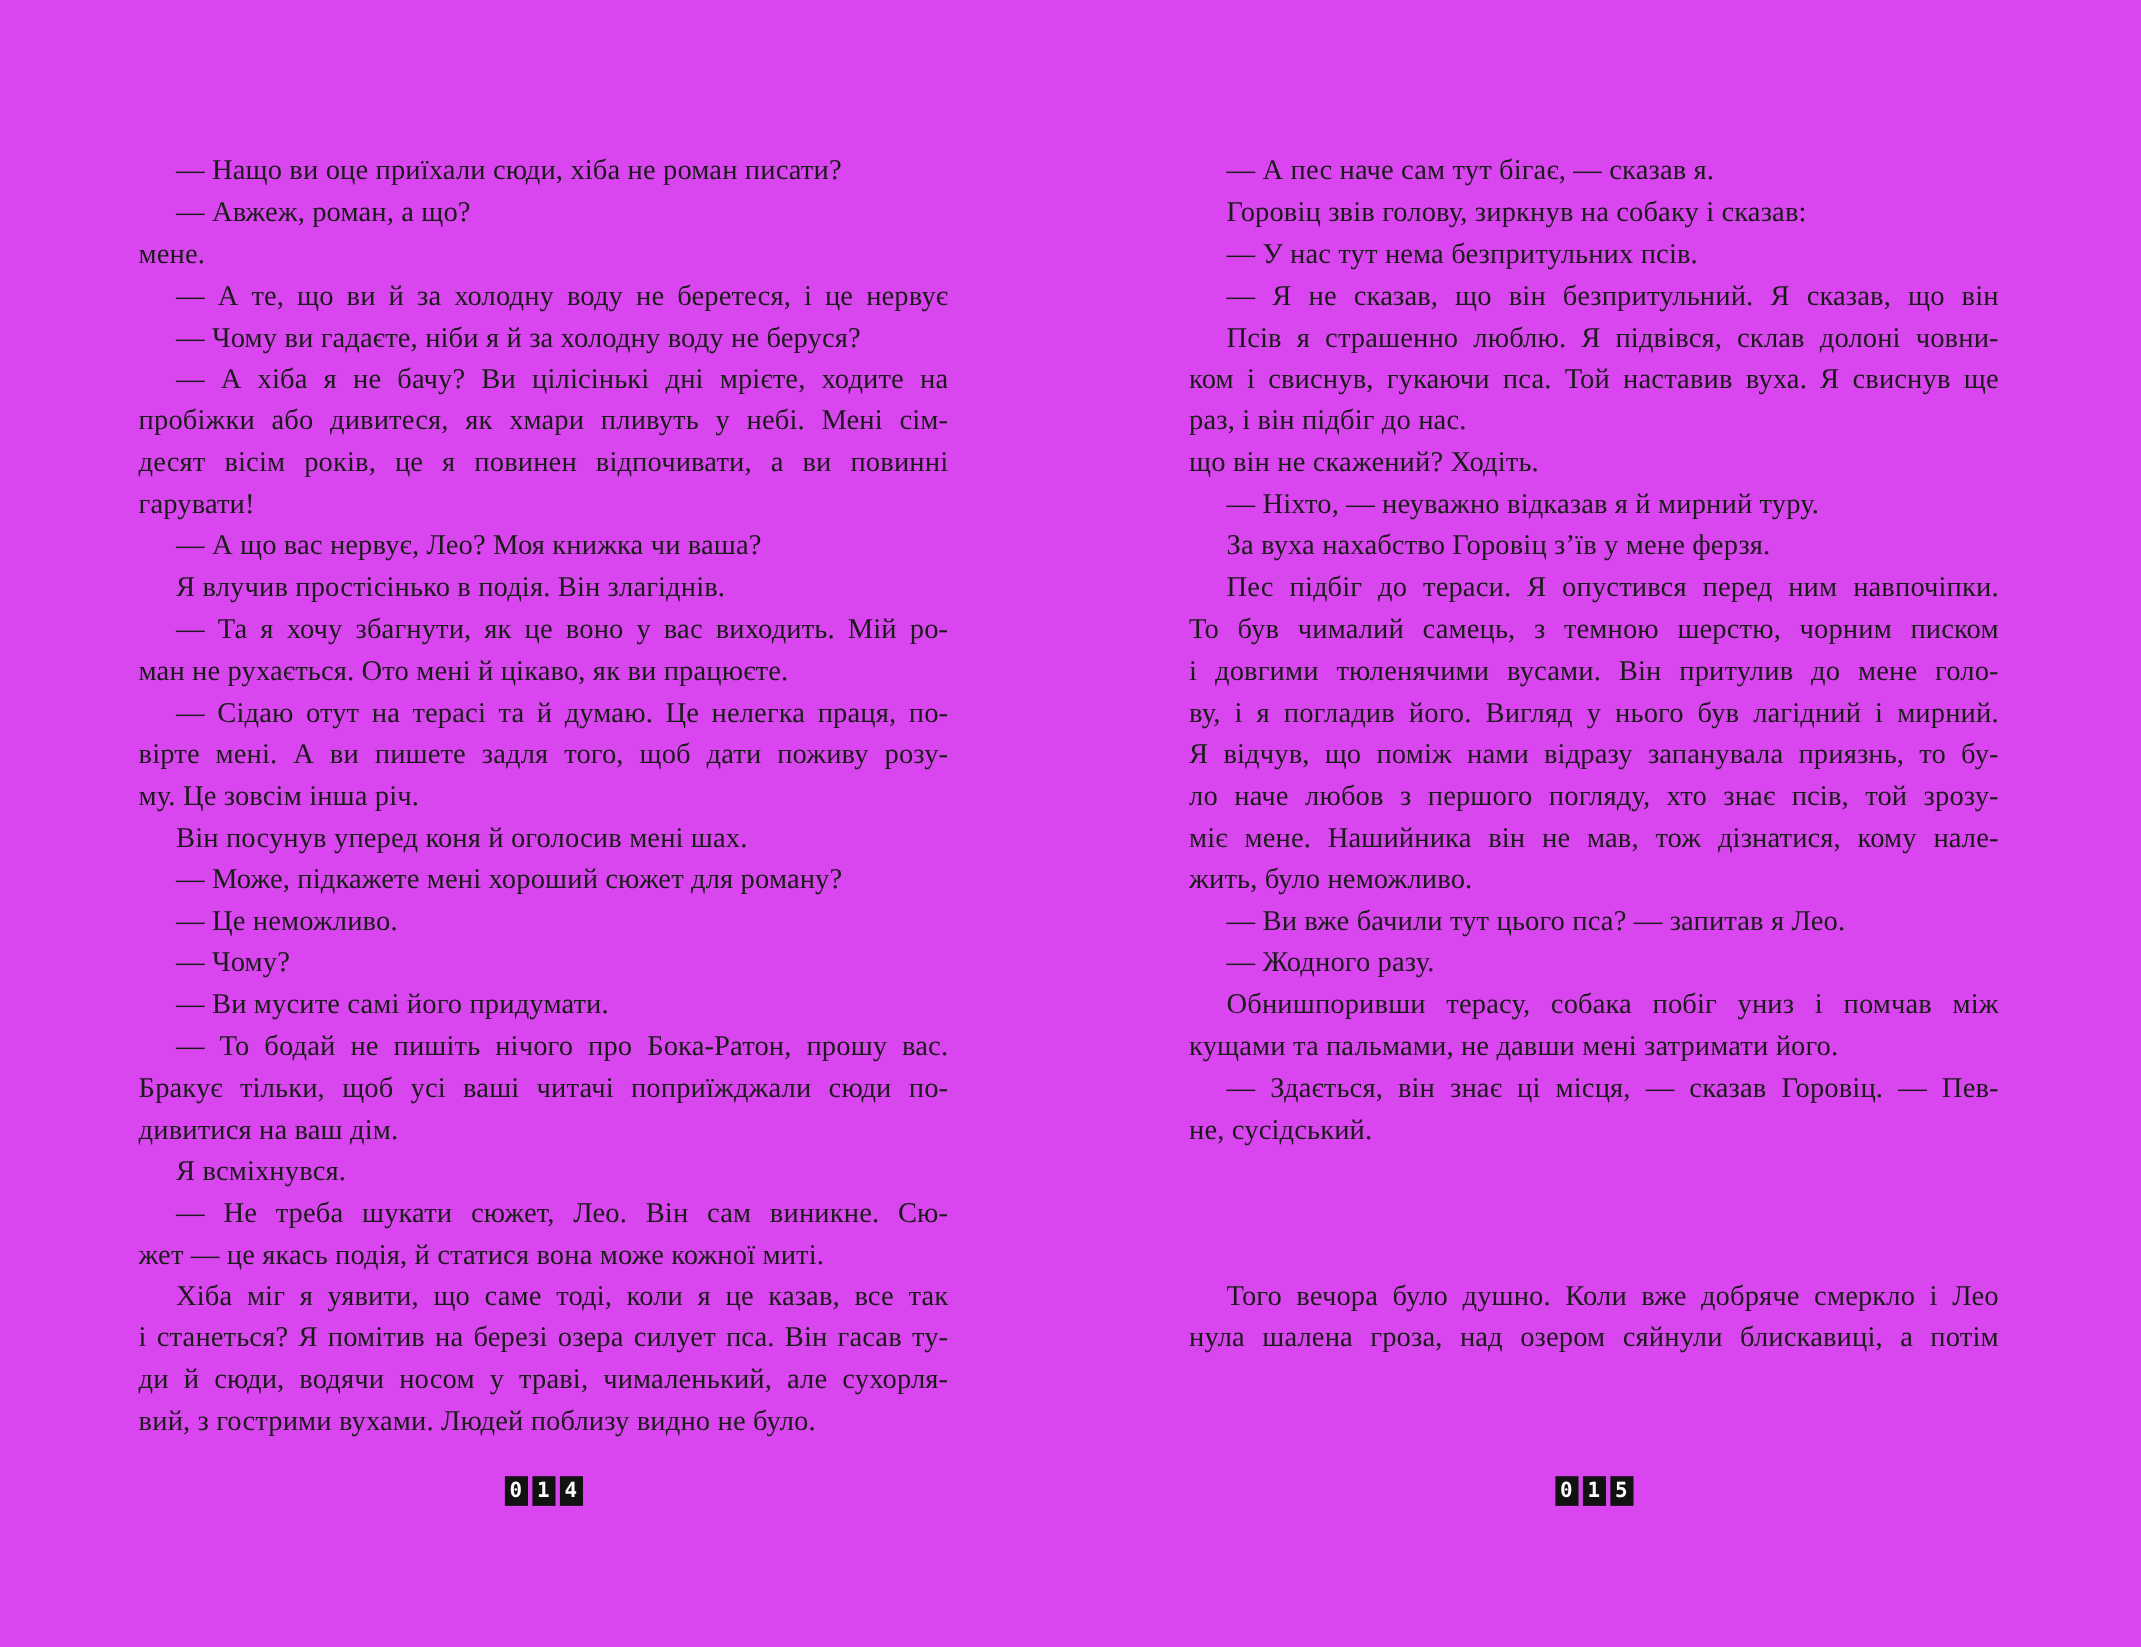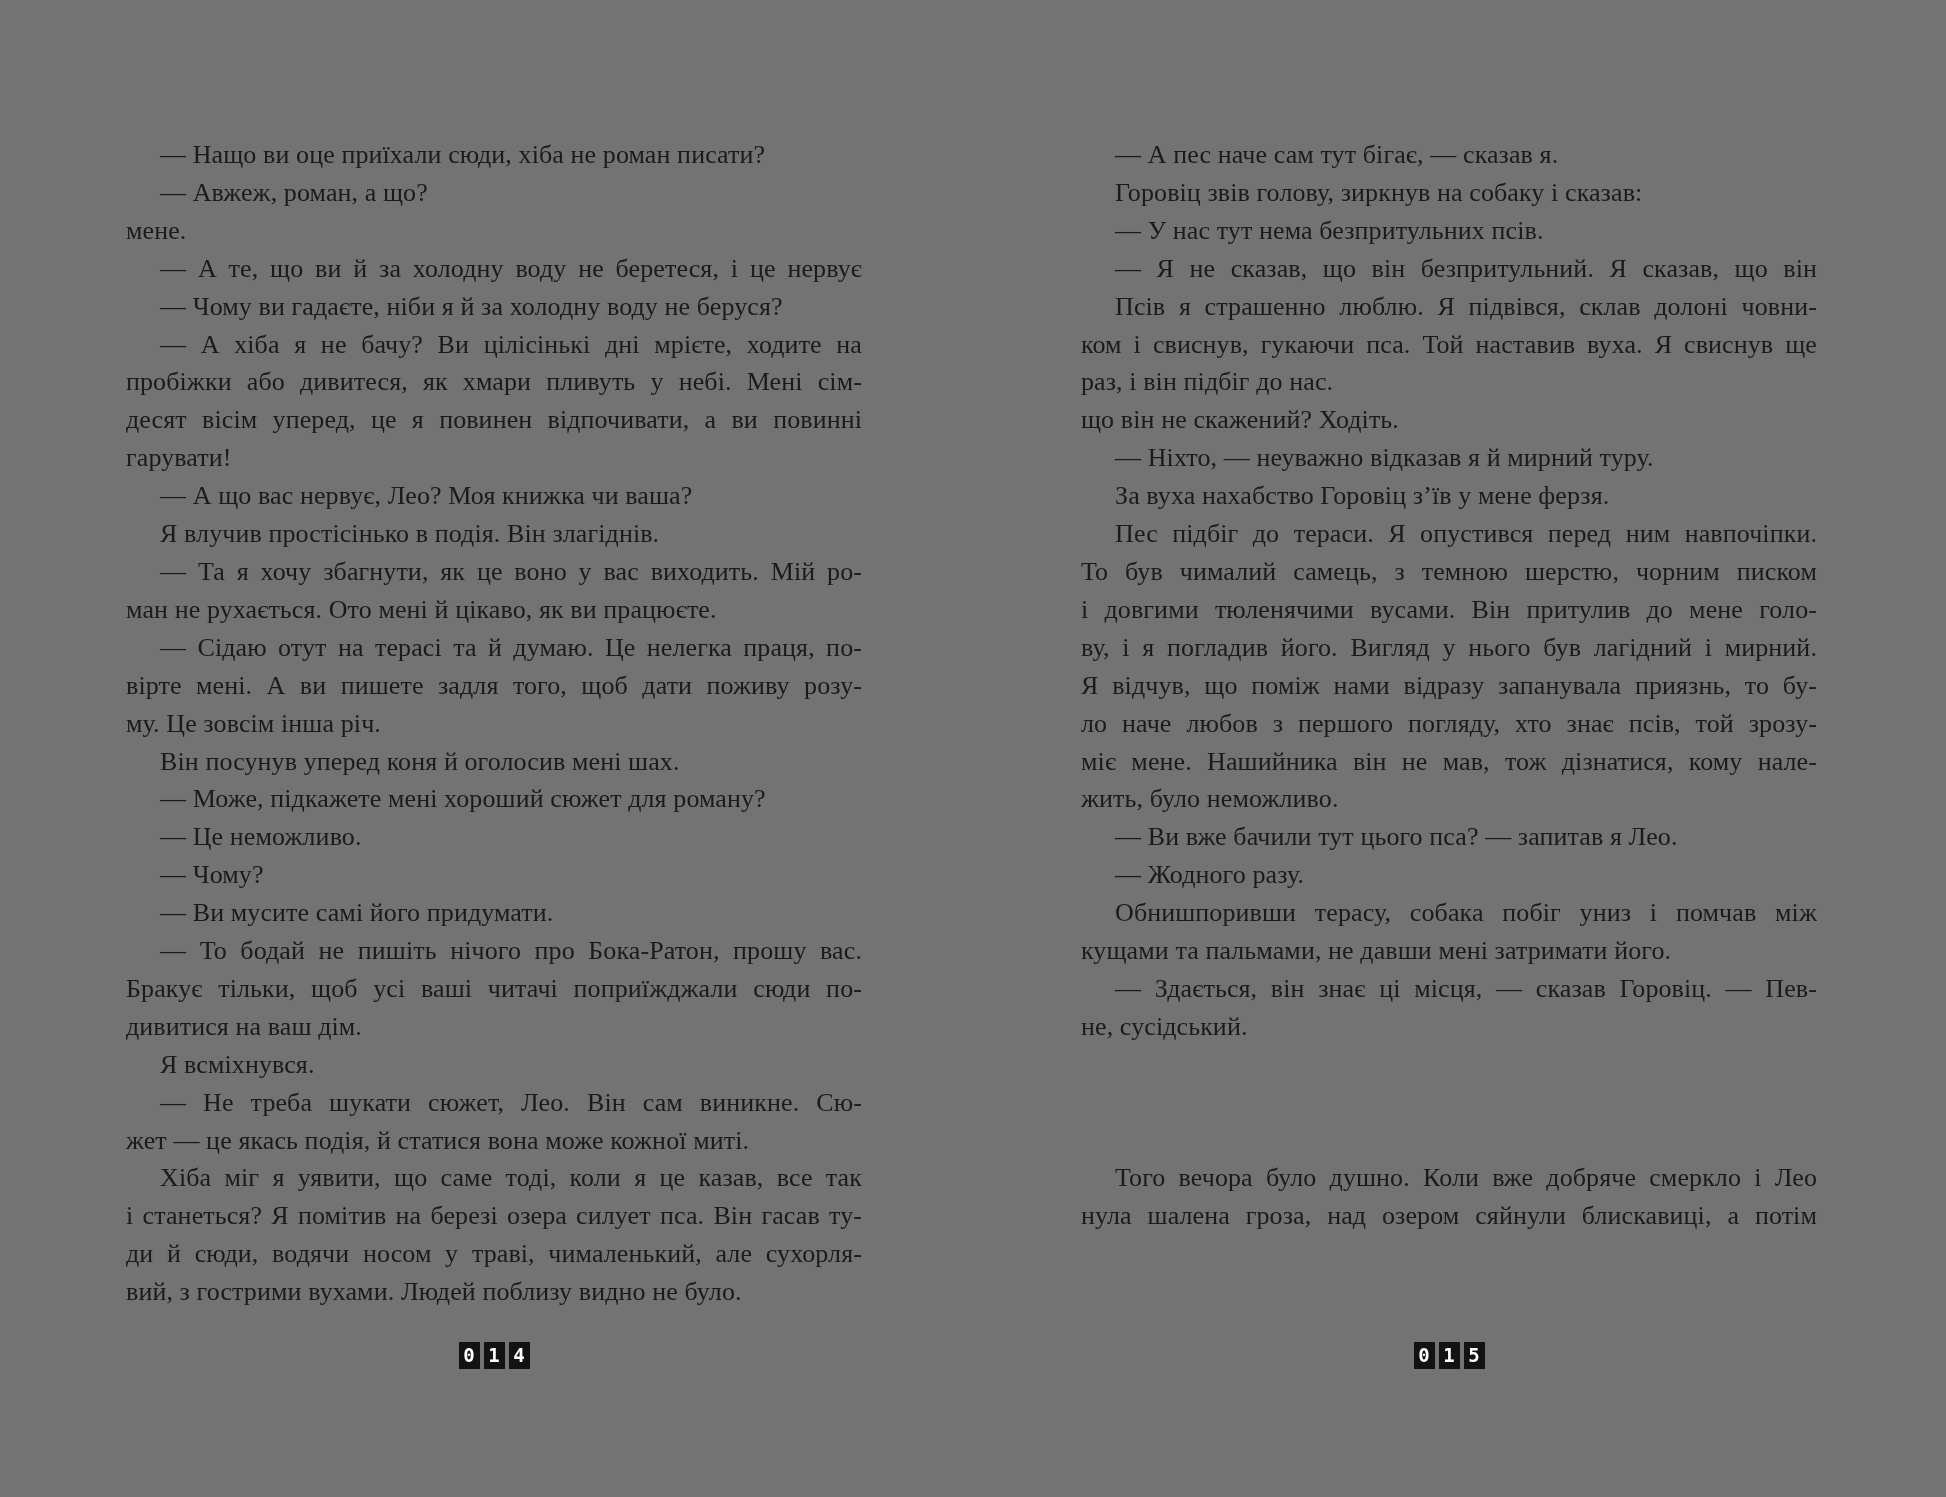--- a/index.html
+++ b/index.html
@@ -8,21 +8,21 @@
     background: #ffffff;
   }
   body {
     position: relative;
     width: 1946px;
     height: 1497px;
     overflow: hidden;
     font-family: "Liberation Serif", "DejaVu Serif", serif;
     color: #1b1b1b;
   }
-  .spread { position: absolute; inset: 0; background: #737373; }
+  .spread { position: absolute; inset: 0; background: #d946ef; }
   .page { position: absolute; top: 0; height: 1497px; }
   .page.left  { left: 126px;  width: 736px; }
   .page.right { left: 1081px; width: 736px; }
   .textblock {
     position: absolute;
     top: 136px;
     left: 0;
     width: 100%;
     font-size: 26px;
     line-height: 37.9px;
@@ -69,21 +69,21 @@
 
   <section class="page left">
     <div class="textblock">
         <div class="line indent">— Нащо ви оце приїхали сюди, хіба не роман писати?</div>
         <div class="line indent">— Авжеж, роман, а що?</div>
         <div class="line">мене.</div>
         <div class="line indent just">— А те, що ви й за холодну воду не беретеся, і це нервує</div>
         <div class="line indent">— Чому ви гадаєте, ніби я й за холодну воду не беруся?</div>
         <div class="line indent just">— А хіба я не бачу? Ви цілісінькі дні мрієте, ходите на</div>
         <div class="line just">пробіжки або дивитеся, як хмари пливуть у небі. Мені сім-</div>
-        <div class="line just">десят вісім уперед, це я повинен відпочивати, а ви повинні</div>
+        <div class="line just">десят вісім років, це я повинен відпочивати, а ви повинні</div>
         <div class="line">гарувати!</div>
         <div class="line indent">— А що вас нервує, Лео? Моя книжка чи ваша?</div>
         <div class="line indent">Я влучив простісінько в подія. Він злагіднів.</div>
         <div class="line indent just">— Та я хочу збагнути, як це воно у вас виходить. Мій ро-</div>
         <div class="line">ман не рухається. Ото мені й цікаво, як ви працюєте.</div>
         <div class="line indent just">— Сідаю отут на терасі та й думаю. Це нелегка праця, по-</div>
         <div class="line just">вірте мені. А ви пишете задля того, щоб дати поживу розу-</div>
         <div class="line">му. Це зовсім інша річ.</div>
         <div class="line indent">Він посунув уперед коня й оголосив мені шах.</div>
         <div class="line indent">— Може, підкажете мені хороший сюжет для роману?</div>

